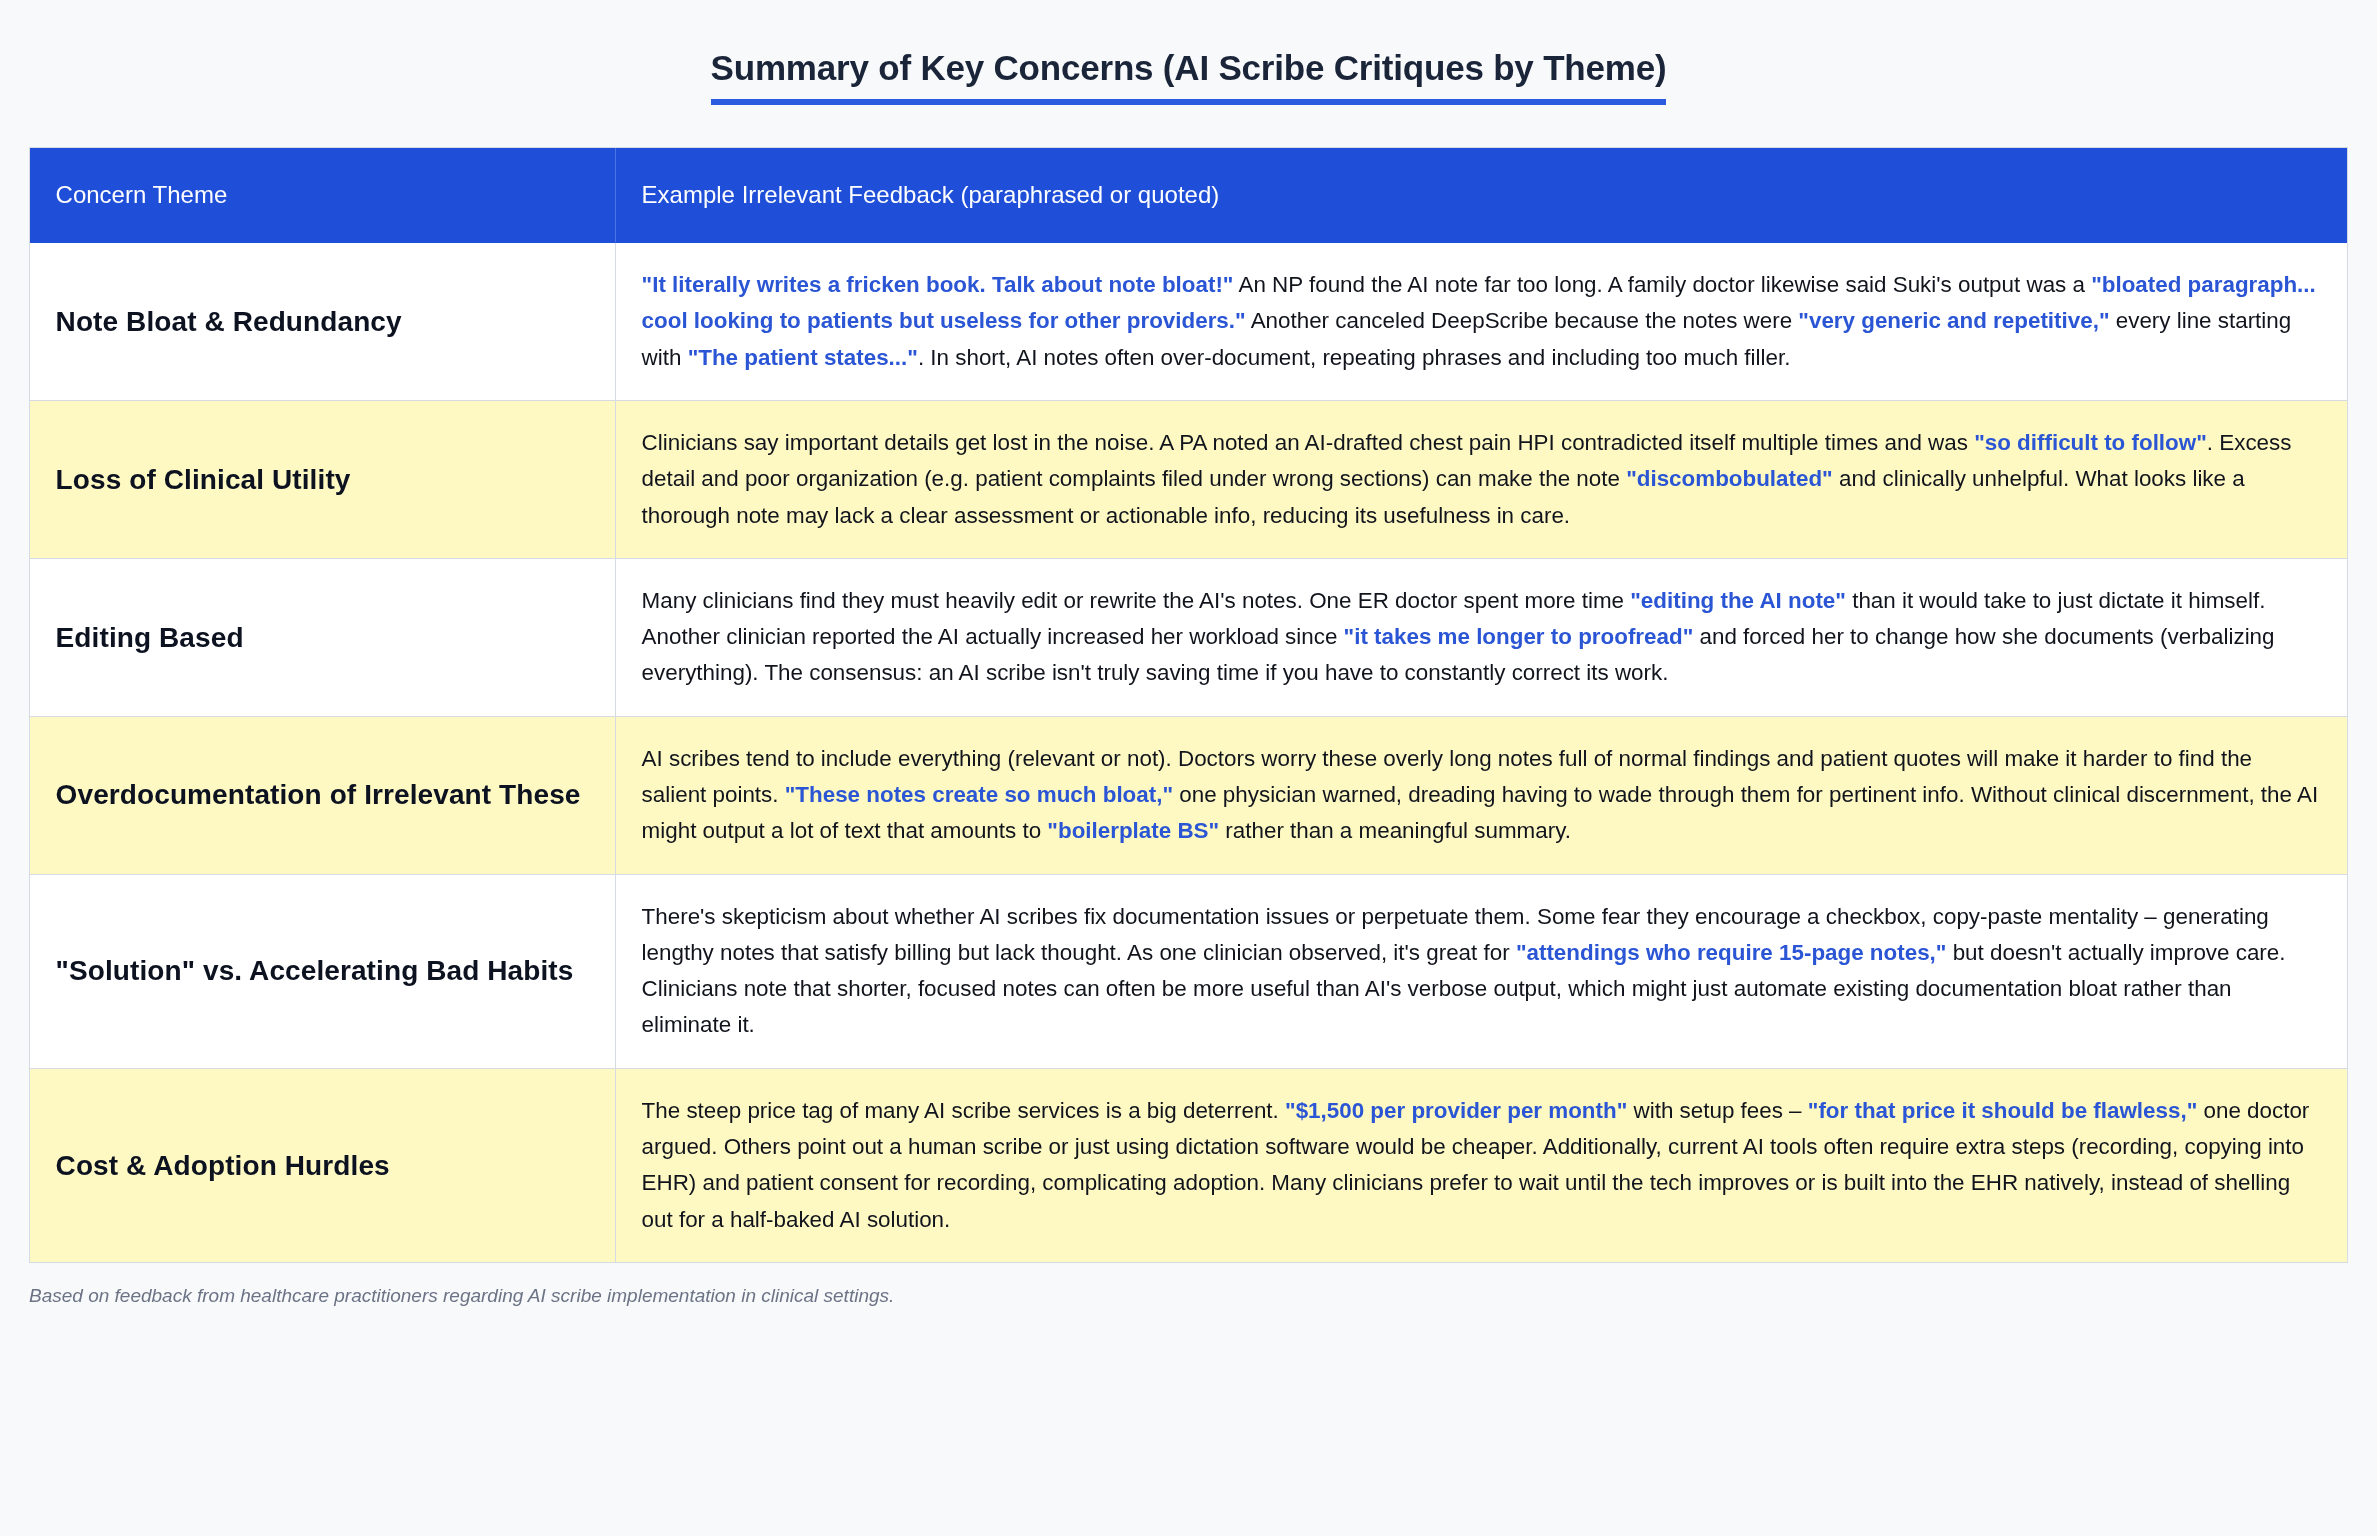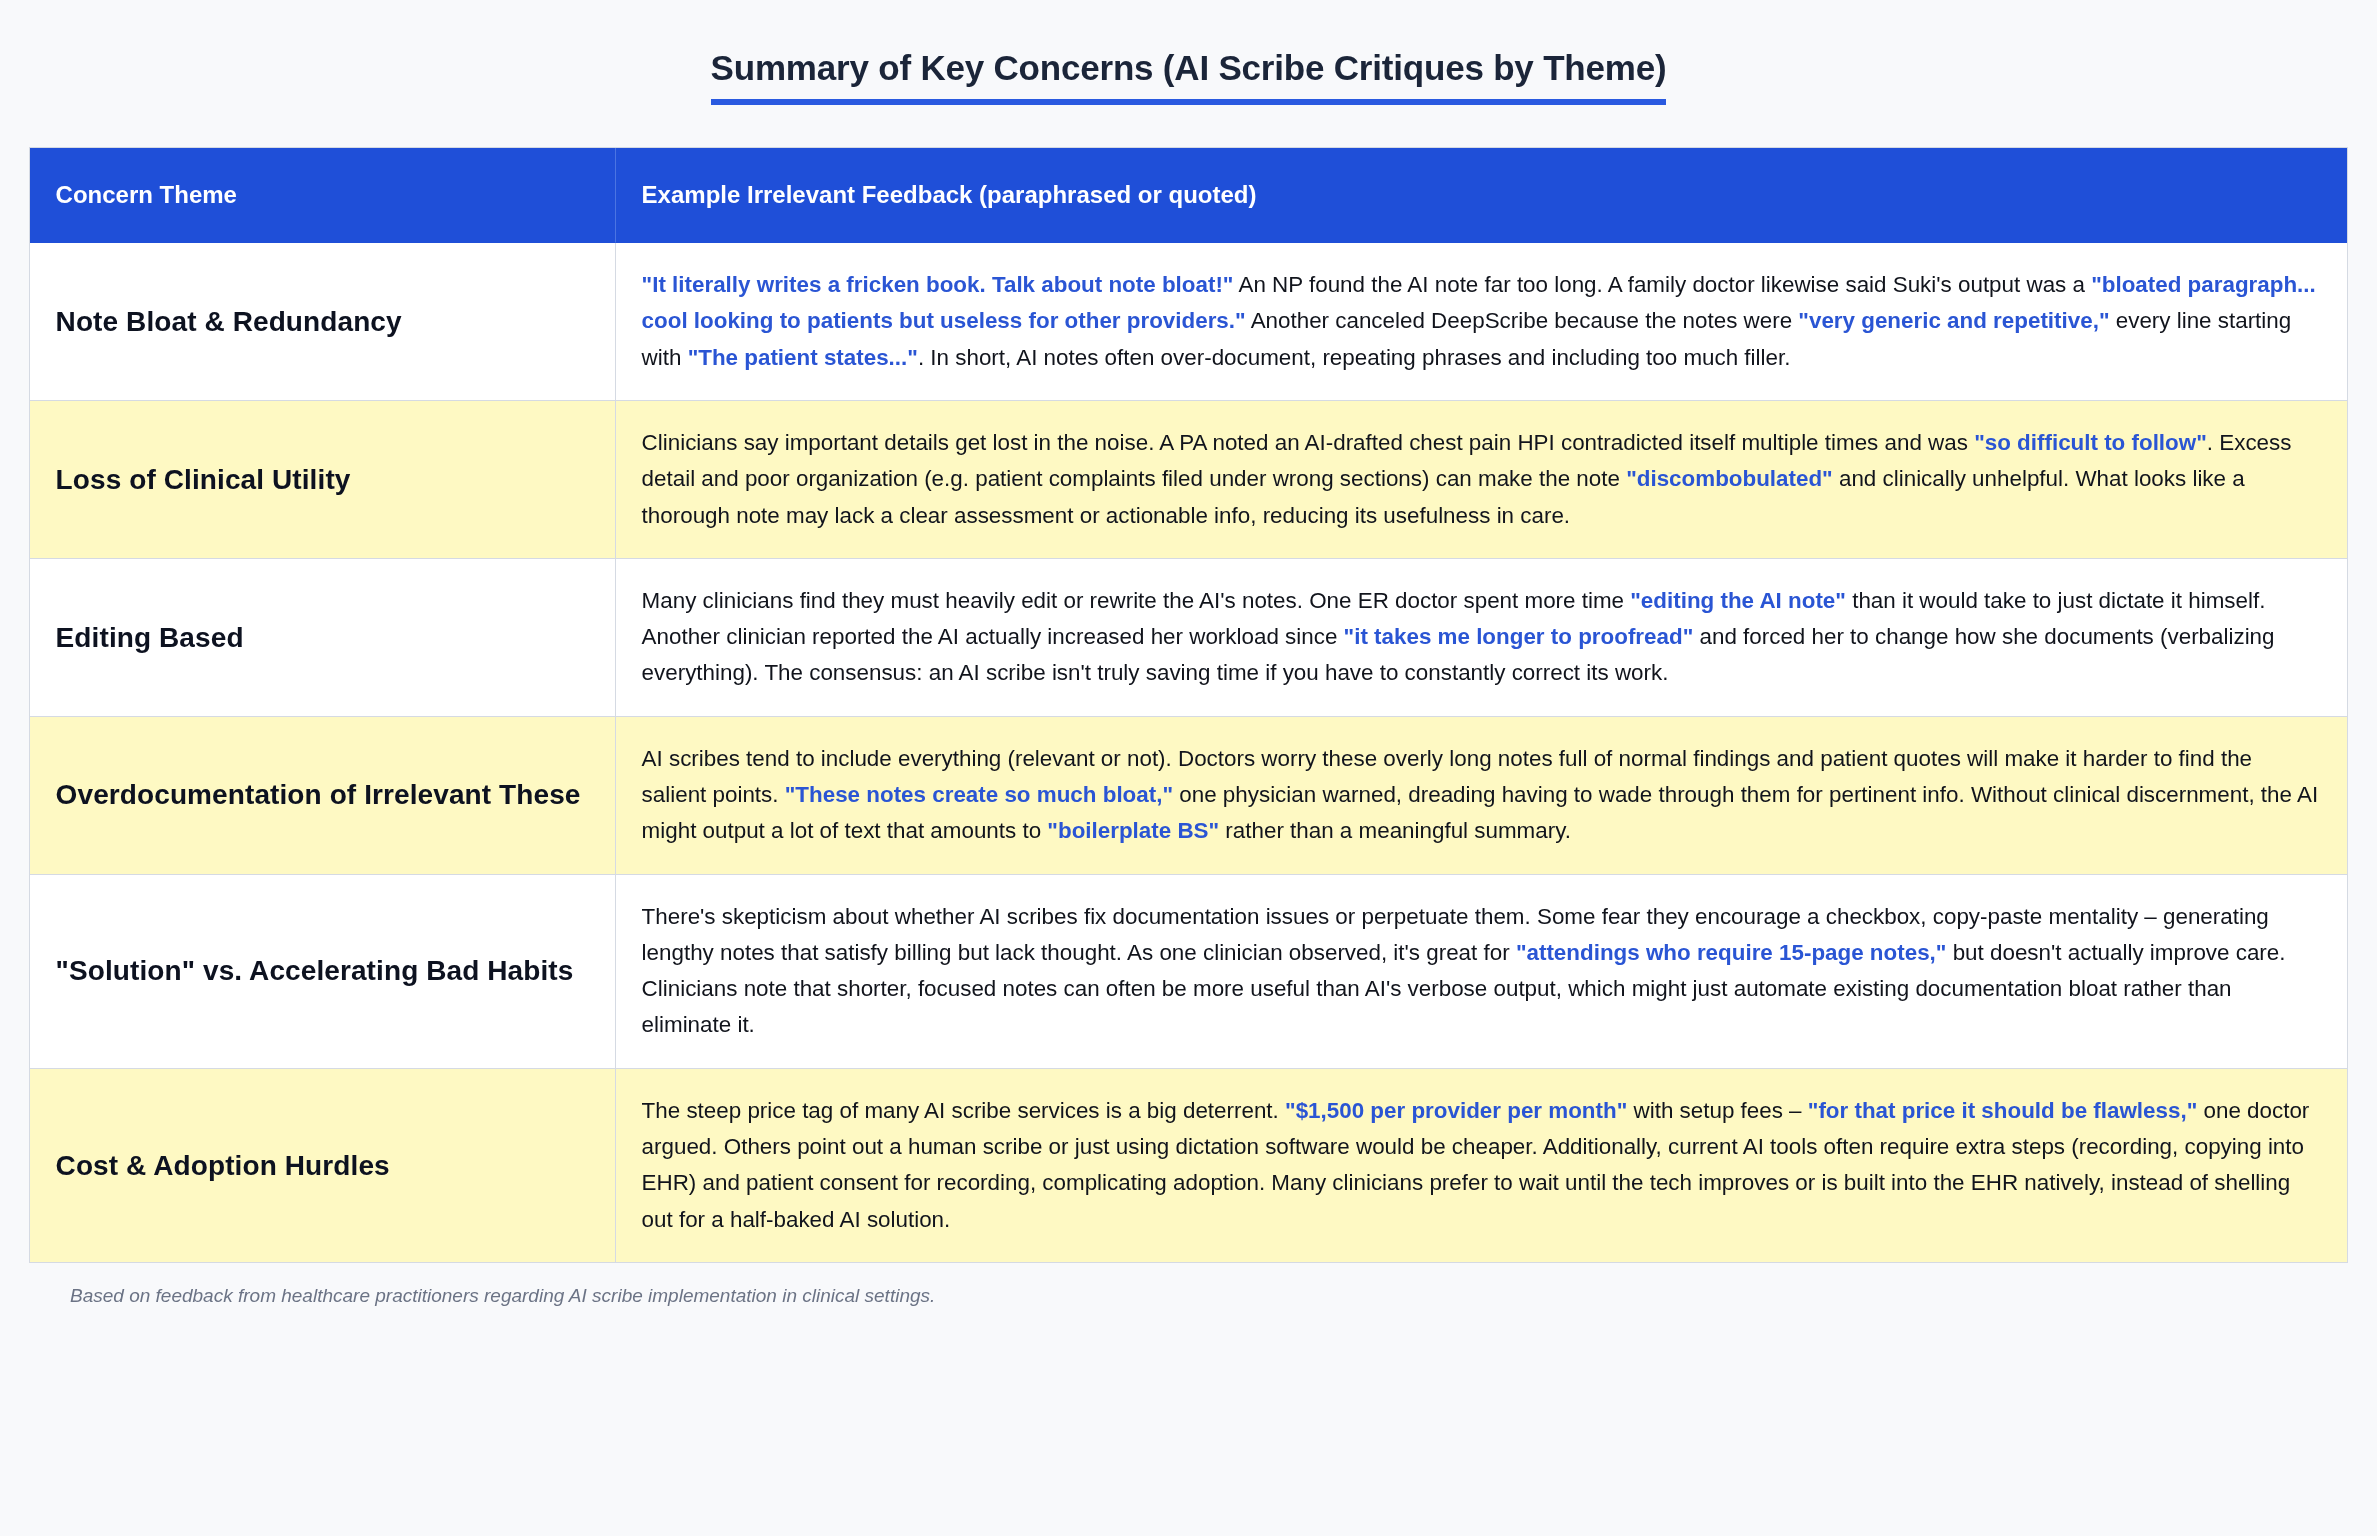--- a/index.html
+++ b/index.html
@@ -47,21 +47,21 @@
     border: 0.9px solid #d5dae3;
     background: #ffffff;
   }
   .tbl col.c1 { width: 586px; }
   .tbl col.c2 { width: 1731px; }
 
   .tbl thead th {
     background: #1f4fd8;
     color: #ffffff;
     font-size: 24px;
-    font-weight: bold;
+    font-weight: normal;
     text-align: left;
     padding: 33px 25.6px;
     vertical-align: middle;
     border-bottom: 0.9px solid #1f4fd8;
   }
   .tbl thead th.th-theme {
     border-right: 0.9px solid #4b74e2;
   }
   .tbl tbody td {
     font-size: 22.4px;
@@ -94,21 +94,20 @@
     color: #2a55d4;
     font-weight: 600;
   }
   
   .footnote {
     margin-top: 20px;
     font-size: 19px;
     font-style: italic;
     color: #6b7385;
     line-height: 1.4;
-    margin-left: 41px;
   }
 </style>
 </head>
 <body>
 
 <div class="page">
 
   <div class="title-wrap">
     <h1 class="page-title">Summary of Key Concerns (AI Scribe Critiques by Theme)</h1>
   </div>

